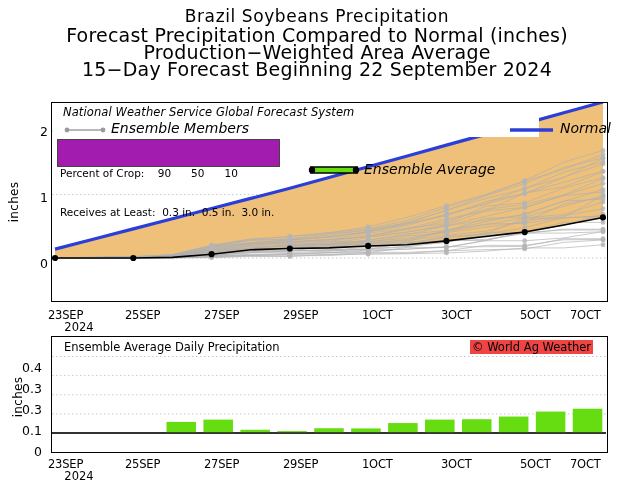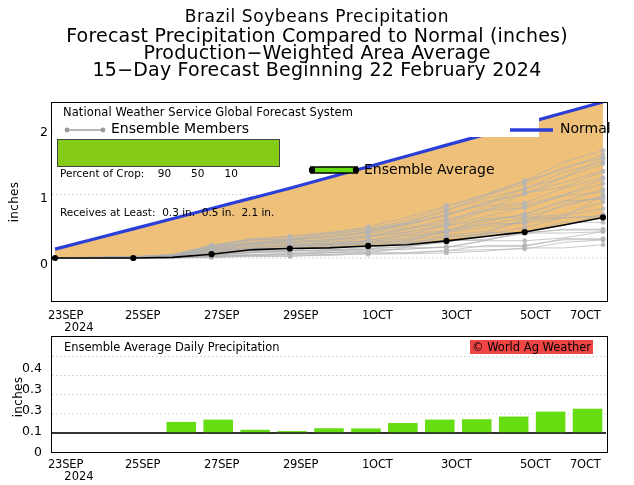--- a/index.html
+++ b/index.html
@@ -34,50 +34,50 @@
   #ylab-bottom{ left:-12px; top:390px; width:60px; text-align:center; }
 
   
   .ytick{ position:absolute; font-size:12.5px; text-align:right; width:40px; }
   .xtick{ position:absolute; font-size:11.5px; text-align:left; width:62px; letter-spacing:-.2px;}
   .xsub { position:absolute; font-size:11.5px; text-align:center; width:62px; }
 
   
   #legend-box{
     position:absolute; left:53px; top:104px; width:486px; height:33px;
-    background:#fff; z-index:5;
+    background:#fff; z-index:5;font-style:italic;
   }
   #legend-title{ position:absolute; left:10px; top:1px; font-size:11.5px; letter-spacing:.1px;}
   .leg-item{ position:absolute; top:16px; font-size:14px; white-space:nowrap;}
   #leg-members{ left:10px; }
   #leg-average{ left:255px;margin-top:41px; }
   #leg-normal{ left:455px; }
   .leg-text{ margin-left:4px; vertical-align:2px;}
 
   
   #crop-box{
     position:absolute; left:57px; top:139px; width:223px; height:28px;
-    background:#84cc16; border:1.2px solid #444; z-index:6;
+    background:#a21caf; border:1.2px solid #444; z-index:6;
     font-size:10.5px; line-height:13px; box-sizing:border-box;
     padding:1px 0 0 2px; white-space:pre;
   }
   .crop-row{ display:block; }
 
   
   #bottom-label{ position:absolute; left:62px; top:340px; font-size:11.5px; z-index:6; background:#fff; padding:0 2px;}
   #copyright{ position:absolute; left:470px; top:340px; font-size:11.5px; z-index:6; background:#ef4444; padding:0 2px;}
 </style>
 </head>
 <body>
 
 <div id="title-block">
   <div id="main-title">Brazil Soybeans Precipitation</div>
   <div class="sub-title">Forecast Precipitation Compared to Normal (inches)</div>
   <div class="sub-title">Production−Weighted Area Average</div>
-  <div class="sub-title">15−Day Forecast Beginning 22 February 2024</div>
+  <div class="sub-title">15−Day Forecast Beginning 22 September 2024</div>
 </div>
 
 <div id="top-panel" class="panel">
   <svg class="plotsvg" id="top-svg" width="554" height="197">
       <line x1="0" y1="91.59574468085106" x2="554" y2="91.59574468085106" stroke="#c8c8c8" stroke-width="1" stroke-dasharray="1.5,2.5"></line>
       <line x1="0" y1="28.191489361702125" x2="554" y2="28.191489361702125" stroke="#c8c8c8" stroke-width="1" stroke-dasharray="1.5,2.5"></line>
       <line x1="0" y1="155" x2="554" y2="155" stroke="#c8c8c8" stroke-width="1" stroke-dasharray="1.5,2.5"></line>
       <path d="M 3 146.12340425531914 L 42.14285714285714 135.97872340425533 L 81.28571428571428 125.8340425531915 L 120.42857142857142 115.68936170212766 L 159.57142857142856 105.54468085106383 L 198.71428571428572 95.4 L 237.85714285714283 85.25531914893617 L 277 74.47659574468085 L 316.1428571428571 63.69787234042553 L 355.28571428571433 52.91914893617022 L 394.42857142857144 42.1404255319149 L 433.57142857142856 31.361702127659584 L 472.71428571428567 20.582978723404267 L 511.8571428571429 9.80425531914895 L 551 -0.9744680851063663 L 551 114.42127659574467 L 511.8571428571429 122.02978723404256 L 472.71428571428567 129.00425531914894 L 433.57142857142856 133.44255319148937 L 394.42857142857144 137.8808510638298 L 355.28571428571433 141.68510638297872 L 316.1428571428571 142.9531914893617 L 277 144.85531914893616 L 237.85714285714283 145.48936170212767 L 198.71428571428572 146.75744680851065 L 159.57142857142856 151.19574468085108 L 120.42857142857142 154.36595744680852 L 81.28571428571428 155 L 42.14285714285714 155 L 3 155 Z" fill="#eec07a" stroke="none"></path>
       <path d="M 3 155 L 42.14285714285714 154.9998215819308 L 81.28571428571428 154.95821149118464 L 120.42857142857142 154.95821149118464 L 159.57142857142856 154.23676992175965 L 198.71428571428572 153.52190047140553 L 237.85714285714283 153.52190047140553 L 277 151.32883829265876 L 316.1428571428571 151.32883829265876 L 355.28571428571433 150.74810329456238 L 394.42857142857144 149.96672529349047 L 433.57142857142856 148.154744996151 L 472.71428571428567 144.9181806508689 L 511.8571428571429 144.9181806508689 L 551 141.7369164713342" fill="none" stroke="#b0b0b0" stroke-width="0.9" opacity="0.75"></path>
       <circle cx="159.57142857142856" cy="154.23676992175965" r="2.4" fill="#b5b5b5" opacity="0.85"></circle>
@@ -348,21 +348,21 @@
 
   <div class="leg-item" id="leg-normal">
     <svg width="48" height="10">
       <line x1="2" y1="5" x2="45" y2="5" stroke="#2b3fd8" stroke-width="3.4"></line>
     </svg><span class="leg-text">Normal</span>
   </div>
 </div>
 
 <div id="crop-box">
   <span class="crop-row">Percent of Crop:    90      50      10</span>
-  <span class="crop-row">Receives at Least:  0.3 in.  0.5 in.  2.1 in.</span>
+  <span class="crop-row">Receives at Least:  0.3 in.  0.5 in.  3.0 in.</span>
 </div>
 
 <div id="bottom-panel" class="panel">
   <svg class="plotsvg" id="bottom-svg" width="554" height="114">
       <line x1="0" y1="96" x2="554" y2="96" stroke="#333" stroke-width="1.4" stroke-dasharray="none"></line>
       <line x1="0" y1="76.86956521739131" x2="554" y2="76.86956521739131" stroke="#c8c8c8" stroke-width="1" stroke-dasharray="1.5,2.5"></line>
       <line x1="0" y1="57.73913043478261" x2="554" y2="57.73913043478261" stroke="#c8c8c8" stroke-width="1" stroke-dasharray="1.5,2.5"></line>
       <line x1="0" y1="38.60869565217392" x2="554" y2="38.60869565217392" stroke="#c8c8c8" stroke-width="1" stroke-dasharray="1.5,2.5"></line>
       <line x1="0" y1="19.47826086956522" x2="554" y2="19.47826086956522" stroke="#c8c8c8" stroke-width="1" stroke-dasharray="1.5,2.5"></line>
       <rect x="114.49333333333331" y="84.90434782608696" width="29.546666666666667" height="11.095652173913038" fill="#66dd11" stroke="none"></rect>

